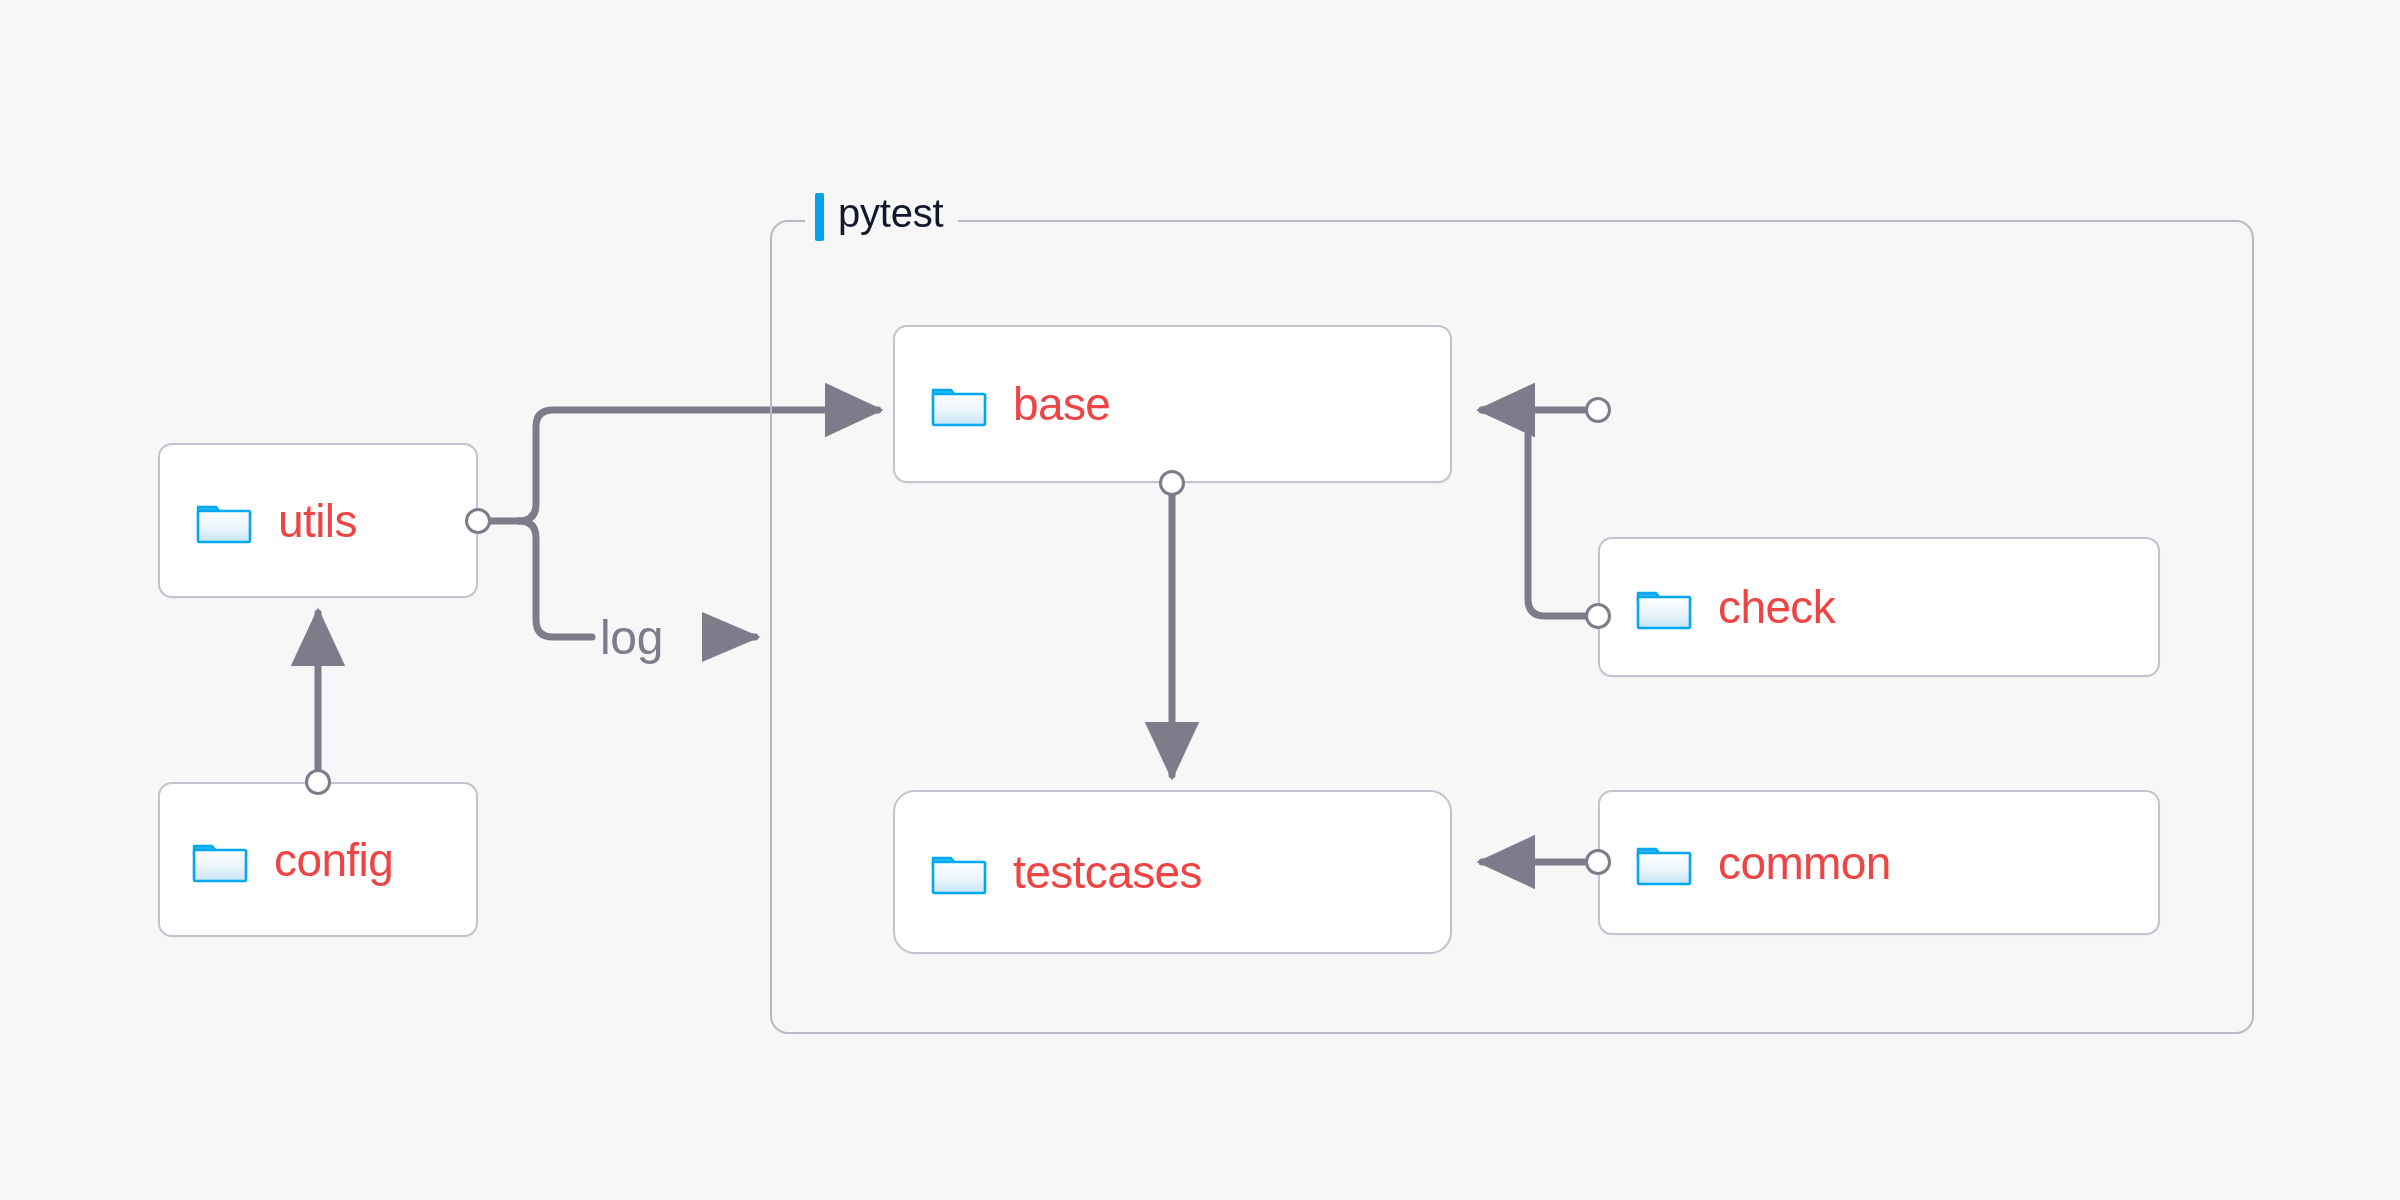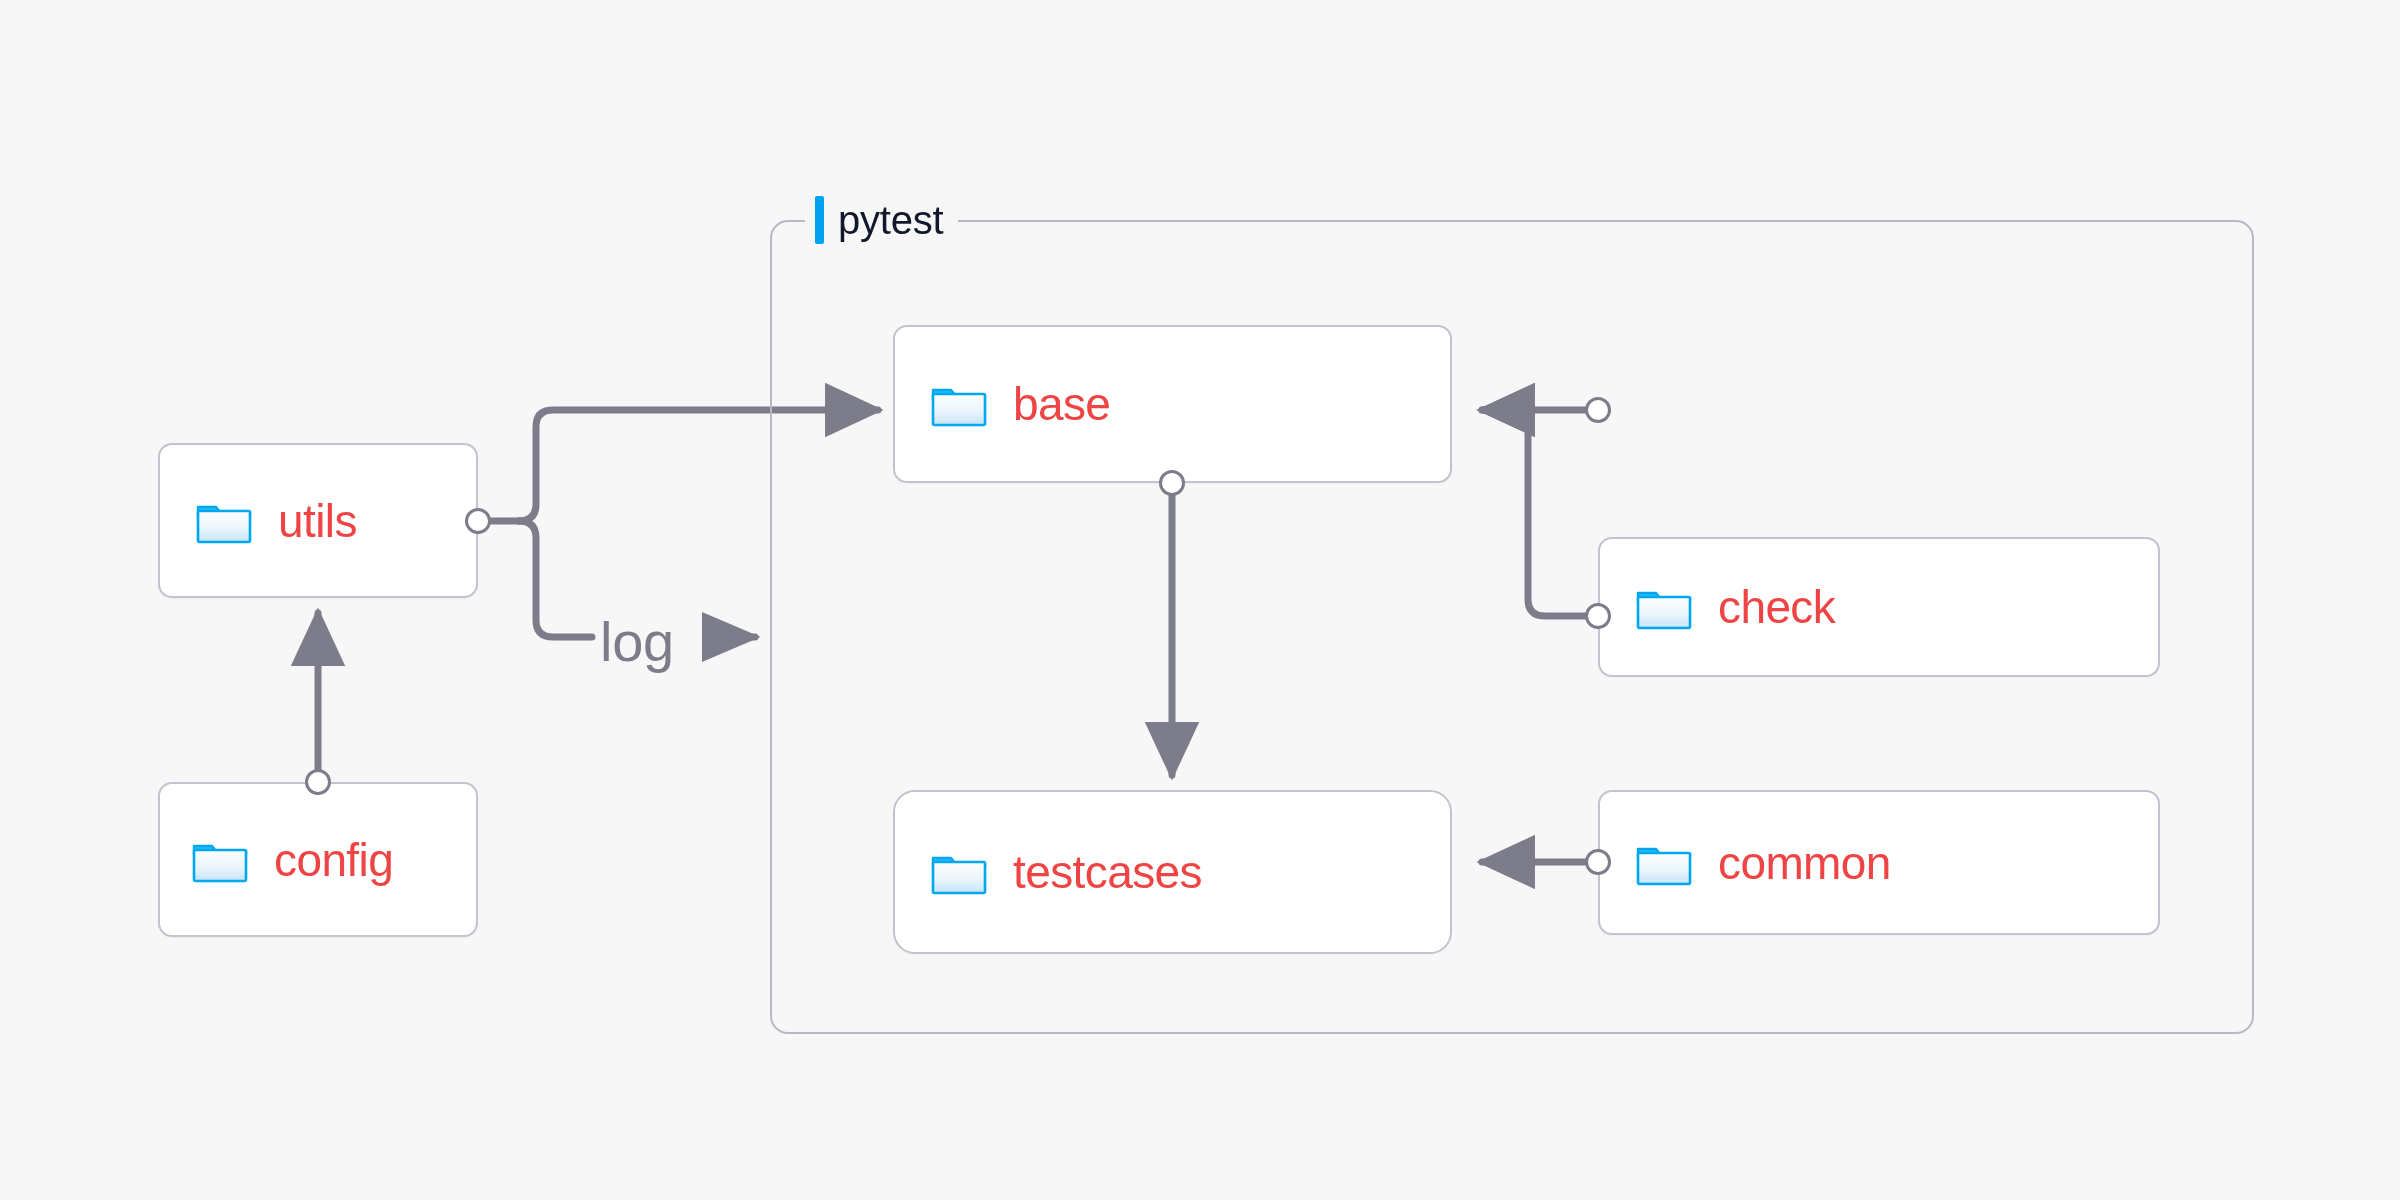--- a/index.html
+++ b/index.html
@@ -34,21 +34,21 @@
   .group-box {
     position: absolute;
     border: 2px solid #b9b9c6;
     border-radius: 18px;
     background: transparent;
     z-index: 2;
   }
   .group-label {
     position: absolute;
     display: flex;
-    align-items: center;
+    align-items: flex-start;
     gap: 14px;
     z-index: 6;
     background: #f7f7f7;
     padding: 0 14px 0 10px;
     height: 54px;
   }
   .group-bar {
     width: 9px;
     height: 48px;
     border-radius: 2px;
@@ -101,21 +101,21 @@
     margin-top: -13px;
     border-radius: 50%;
     background: #ffffff;
     border: 3px solid #7c7c8a;
     box-sizing: border-box;
     z-index: 5;
   }
   
   .edge-label {
     position: absolute;
-    font-size: 56px;
+    font-size: 48px;
     color: #7c7c8a;
     letter-spacing: -0.3px;
     white-space: nowrap;
     z-index: 5;
     line-height: 1;
   }
 </style>
 </head>
 <body>
 

